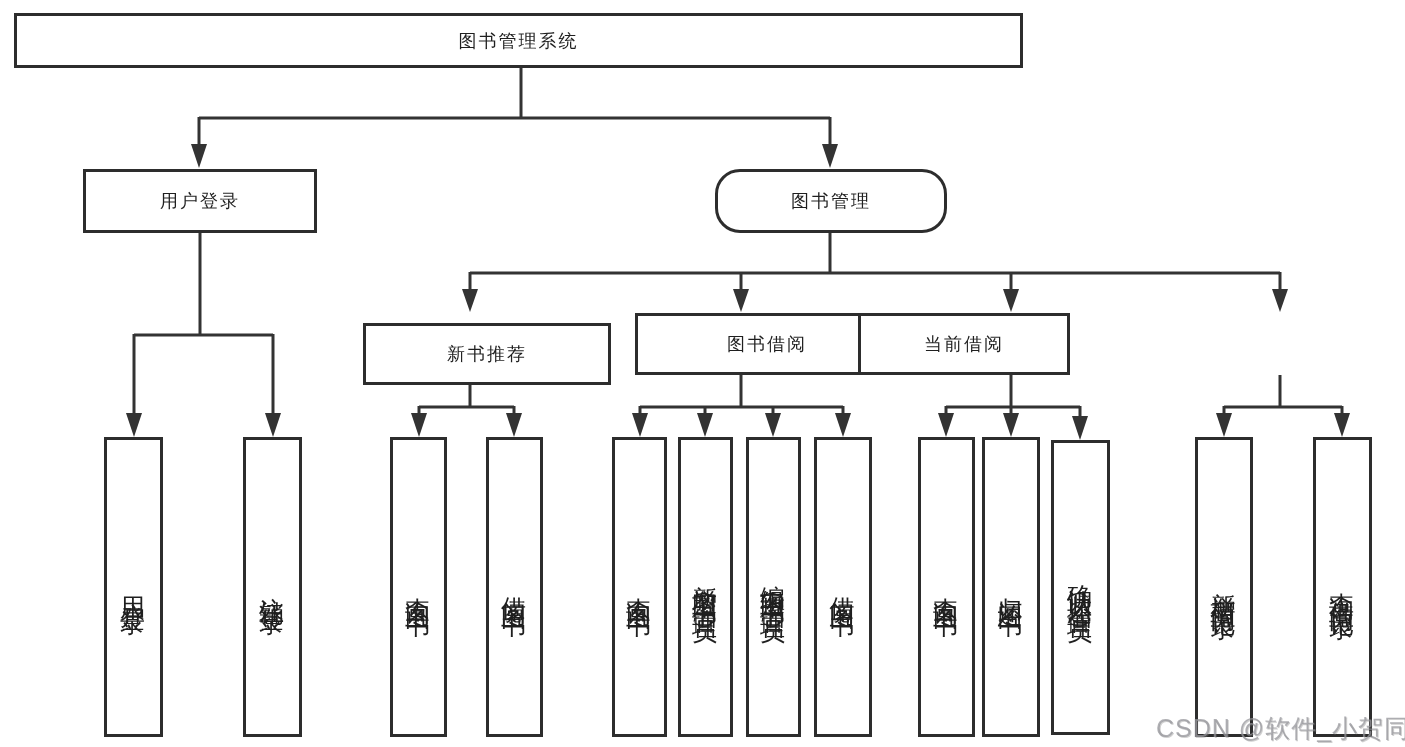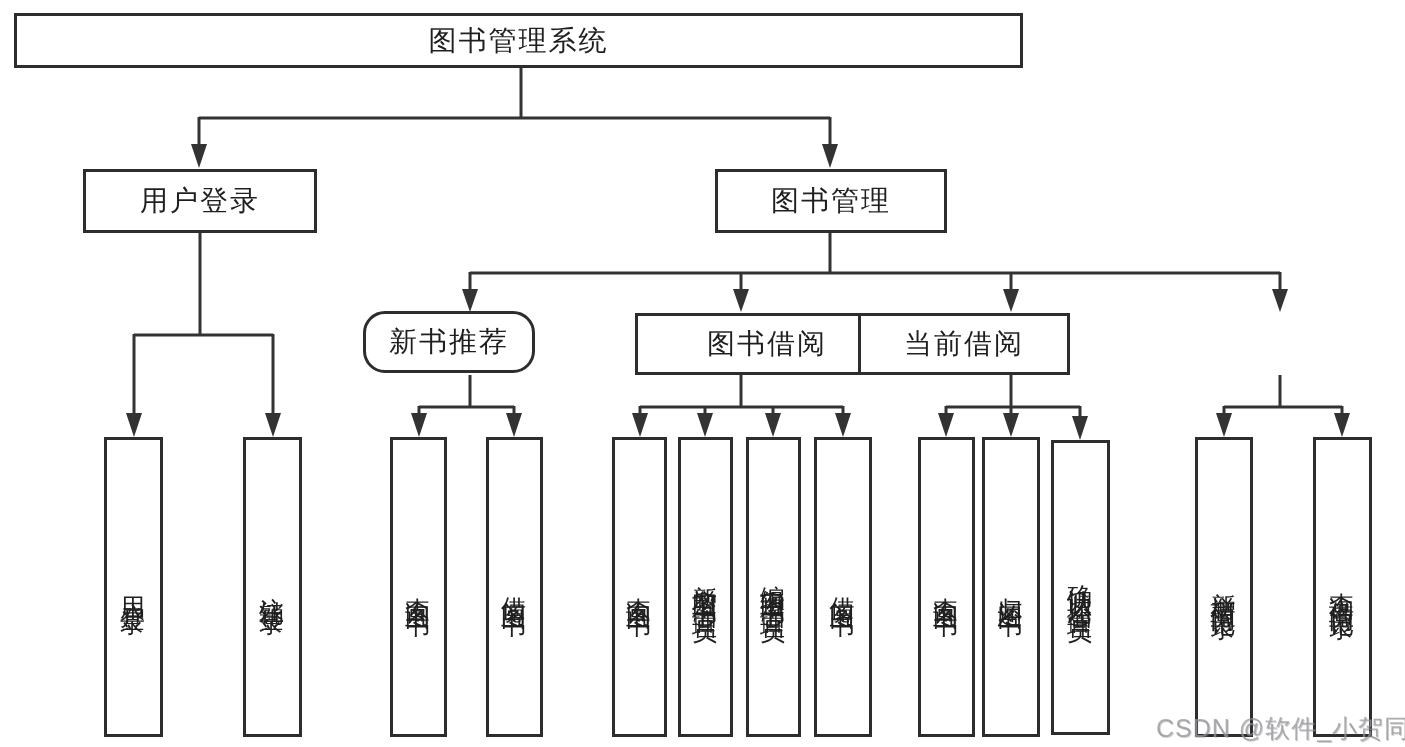--- a/index.html
+++ b/index.html
@@ -24,21 +24,21 @@
     pointer-events: none;
   }
   .box {
     position: absolute;
     box-sizing: border-box;
     background: #ffffff;
     border: 3px solid #2d2d2d;
     display: flex;
     align-items: center;
     justify-content: center;
-    font-size: 28px;
+    font-size: 18px;
     letter-spacing: 2px;
     color: #1f1f1f;
     white-space: nowrap;
     z-index: 2;
   }
   .vbox {
     position: absolute;
     box-sizing: border-box;
     background: #ffffff;
     border: 3px solid #2d2d2d;
@@ -133,23 +133,23 @@
       <polygon points="1003,413 1019,413 1011,437"></polygon>
       <polygon points="1072,416 1088,416 1080,440"></polygon>
       <polygon points="1216,413 1232,413 1224,437"></polygon>
       <polygon points="1334,413 1350,413 1342,437"></polygon>
     </g>
   </svg>
 
   <div class="box" style="left:14px; top:13px; width:1009px; height:55px;">图书管理系统</div>
 
   <div class="box" style="left:83px; top:169px; width:234px; height:64px;">用户登录</div>
-  <div class="box" style="left:715px; top:169px; width:232px; height:64px;">图书管理</div>
+  <div class="box" style="left:715px; top:169px; width:232px; height:64px;border-radius:25px;">图书管理</div>
 
-  <div class="box" style="left:363px; top:311px; width:172px; height:62px;border-radius:22px;">新书推荐</div>
+  <div class="box" style="left:363px; top:323px; width:248px; height:62px;">新书推荐</div>
   <div class="box" style="left:635px; top:313px; width:248px; height:62px;padding-left:16px;">图书借阅</div>
   <div class="box" style="left:858px; top:313px; width:212px; height:62px;">当前借阅</div>
 
   <div class="vbox" style="left:104px; top:437px; width:59px; height:300px;">用户登录</div>
   <div class="vbox" style="left:243px; top:437px; width:59px; height:300px;">注销登录</div>
 
   <div class="vbox" style="left:390px; top:437px; width:57px; height:300px;">查询图书</div>
   <div class="vbox" style="left:486px; top:437px; width:57px; height:300px;">借阅图书</div>
 
   <div class="vbox" style="left:612px; top:437px; width:55px; height:300px;">查询图书</div>

